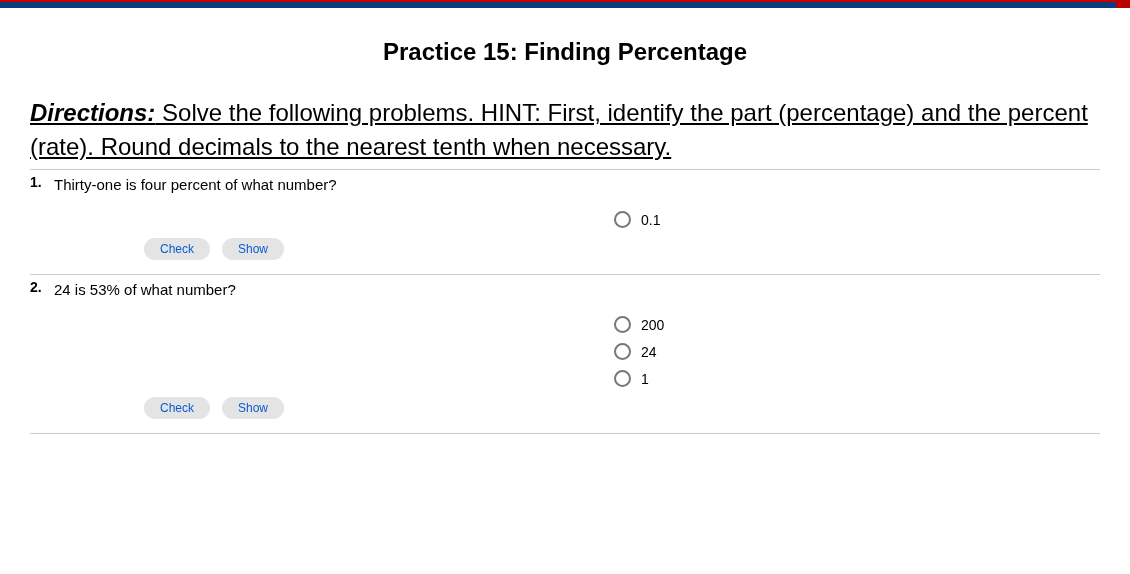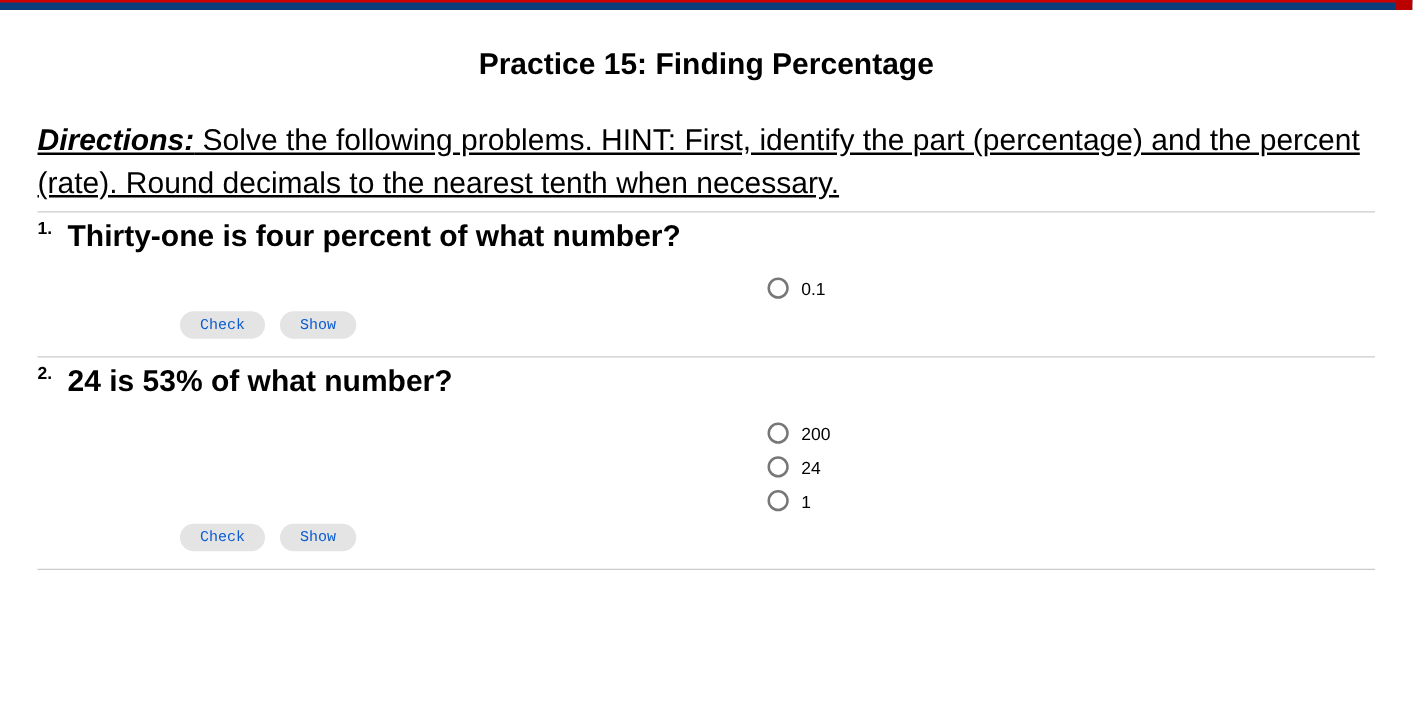--- a/index.html
+++ b/index.html
@@ -54,23 +54,22 @@
       position: absolute;
       left: 0;
       top: 4px;
       font-weight: bold;
       font-size: 14px;
     }
     .problem-body {
       margin-left: 24px;
     }
     .question {
-      font-size: 24px;
+      font-size: 15px;
       margin-bottom: 18px;
-      font-weight: bold;
     }
     .options {
       margin-left: 560px;
       margin-bottom: 10px;
     }
     .option {
       display: flex;
       align-items: center;
       gap: 10px;
       margin-bottom: 10px;
@@ -95,21 +94,21 @@
       margin-bottom: 4px;
     }
     .pill-btn {
       background: #e4e4e4;
       color: #0a5bd1;
       font-size: 12px;
       border: none;
       border-radius: 12px;
       padding: 4px 16px;
       cursor: pointer;
-      font-family: Liberation Mono, monospace;
+      font-family: Liberation Sans, sans-serif;
     }
   </style>
 </head>
 <body>
 
 <div class="topbar">
     <div class="topbar-right"></div>
   </div>
 
 <div class="page">

